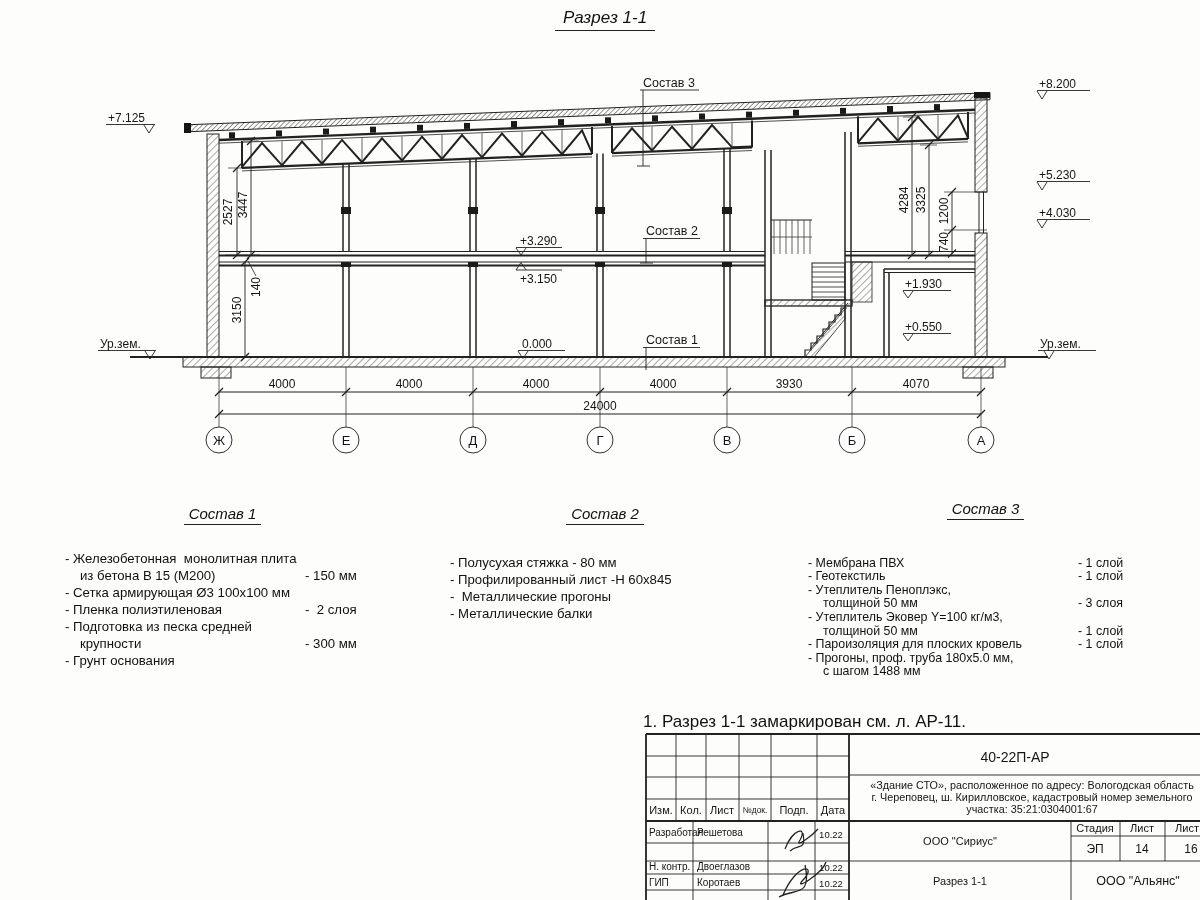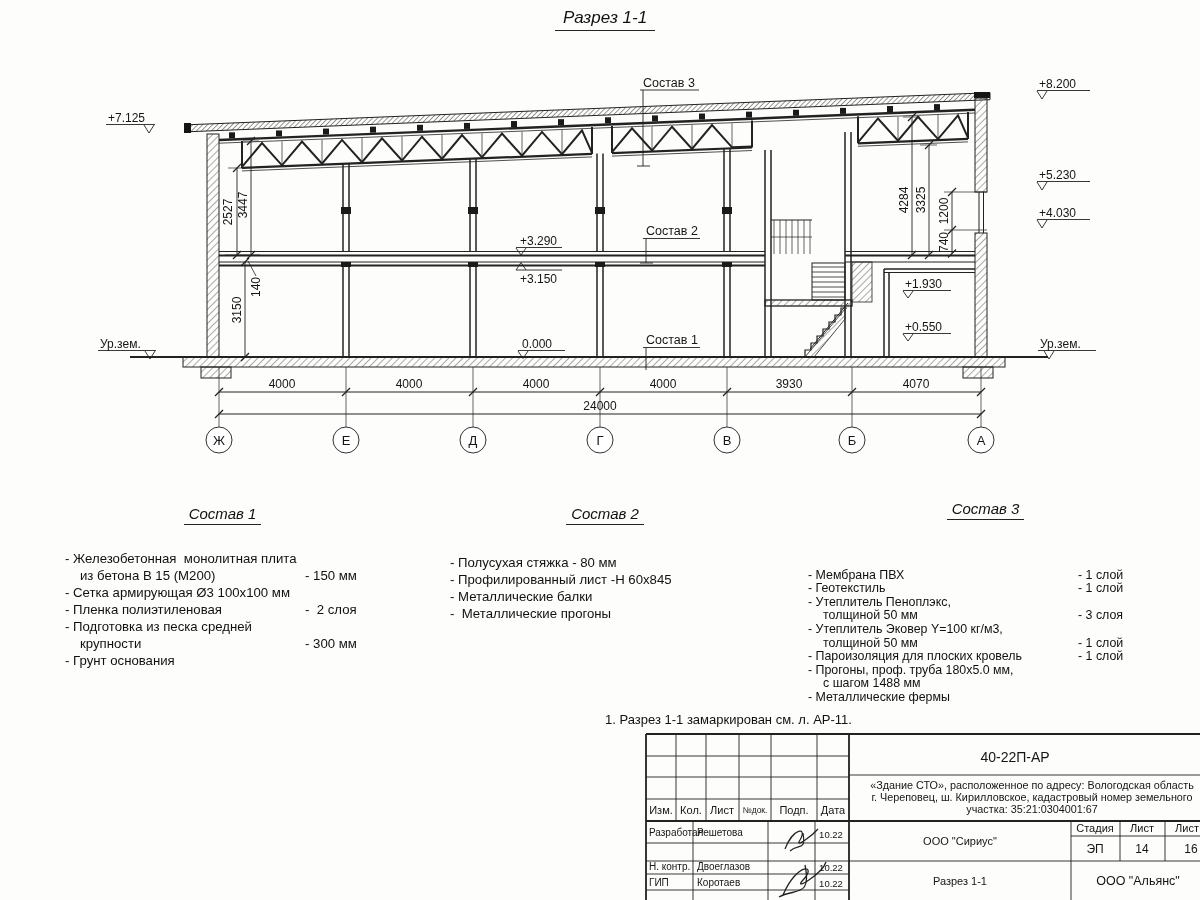--- a/index.html
+++ b/index.html
@@ -22,29 +22,29 @@
               font-size:17px;font-style:italic}
   .page-title span{border-bottom:1.5px solid #222;padding:0 8px 3px}
   .comp{position:absolute}
   .comp h3{font-style:italic;font-weight:normal;font-size:15px;text-align:center;margin:0}
   .comp h3 span{border-bottom:1px solid #222;padding:0 5px 2px}
   .c1{left:55px;top:505px;width:335px;font-size:13.2px;line-height:17px}
   .c1 .rows{margin-top:28px}
   .c2{left:440px;top:505px;width:330px;font-size:13.2px;line-height:17px}
   .c2 .rows{margin-top:32px}
   .c3{left:798px;top:502px;width:375px;font-size:12.4px;line-height:13.6px}
-  .c3 .rows{margin-top:53px}
+  .c3 .rows{margin-top:41px}
   .row{position:relative;white-space:pre}
   .row .t{display:inline-block;padding-left:10px}
   .row.ind .t{padding-left:25px}
   .row .v{position:absolute;top:0}
   .c1 .v{left:250px}
   .c2 .v{left:270px}
   .c3 .v{left:280px}
-  .note{position:absolute;left:605px;top:712px;font-size:13px}
+  .note{position:absolute;left:643px;top:712px;font-size:17px}
 </style>
 </head>
 <body>
 
 <div class="page-title">
   <span>Разрез 1-1</span>
 </div>
 
 <svg width="1200" height="900" viewBox="0 0 1200 900">
   <defs>
@@ -362,35 +362,34 @@
       <div class="row"><span class="t">- Грунт основания</span><span class="v"></span></div>
     </div>
 </div>
 
 <div class="comp c2">
   <h3><span>Состав 2</span></h3>
   <div class="rows">
 
   <div class="row"><span class="t">- Полусухая стяжка - 80 мм</span><span class="v"></span></div>
       <div class="row"><span class="t">- Профилированный лист -Н 60х845</span><span class="v"></span></div>
+      <div class="row"><span class="t">-  Металлические прогоны</span><span class="v"></span></div>
       <div class="row"><span class="t">- Металлические балки</span><span class="v"></span></div>
-      <div class="row"><span class="t">-  Металлические прогоны</span><span class="v"></span></div>
     </div>
 </div>
 
 <div class="comp c3">
   <h3><span>Состав 3</span></h3>
   <div class="rows">
 
   <div class="row"><span class="t">- Мембрана ПВХ</span><span class="v">- 1 слой</span></div>
       <div class="row"><span class="t">- Геотекстиль</span><span class="v">- 1 слой</span></div>
       <div class="row"><span class="t">- Утеплитель Пеноплэкс,</span><span class="v"></span></div>
       <div class="row ind"><span class="t">толщиной 50 мм</span><span class="v">- 3 слоя</span></div>
       <div class="row"><span class="t">- Утеплитель Эковер Y=100 кг/м3,</span><span class="v"></span></div>
       <div class="row ind"><span class="t">толщиной 50 мм</span><span class="v">- 1 слой</span></div>
       <div class="row"><span class="t">- Пароизоляция для плоских кровель</span><span class="v">- 1 слой</span></div>
       <div class="row"><span class="t">- Прогоны, проф. труба 180х5.0 мм,</span><span class="v"></span></div>
       <div class="row ind"><span class="t">с шагом 1488 мм</span><span class="v"></span></div>
-      <div class="row"><span class="t">- Металлические фермы</span><span class="v"></span></div>
     </div>
 </div>
 
 <div class="note">1. Разрез 1-1 замаркирован см. л. АР-11.</div>
 
 </body></html>

